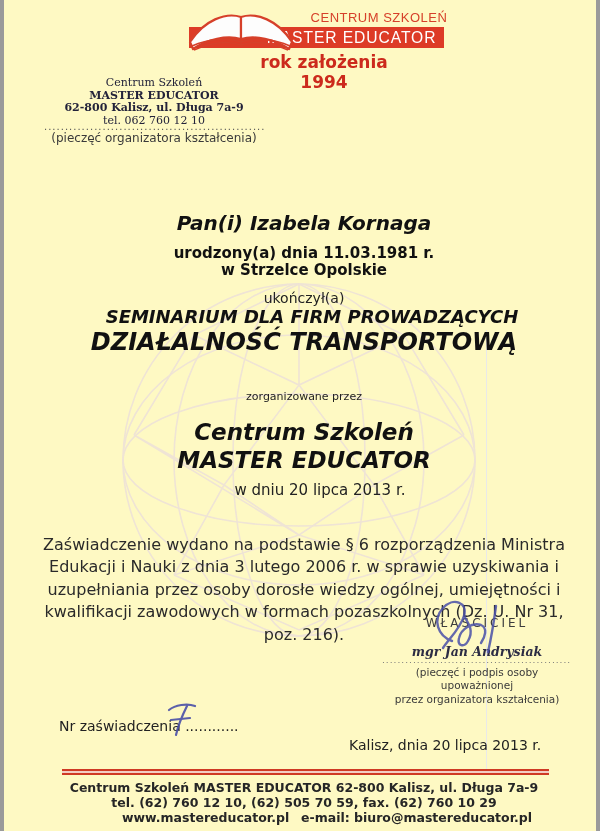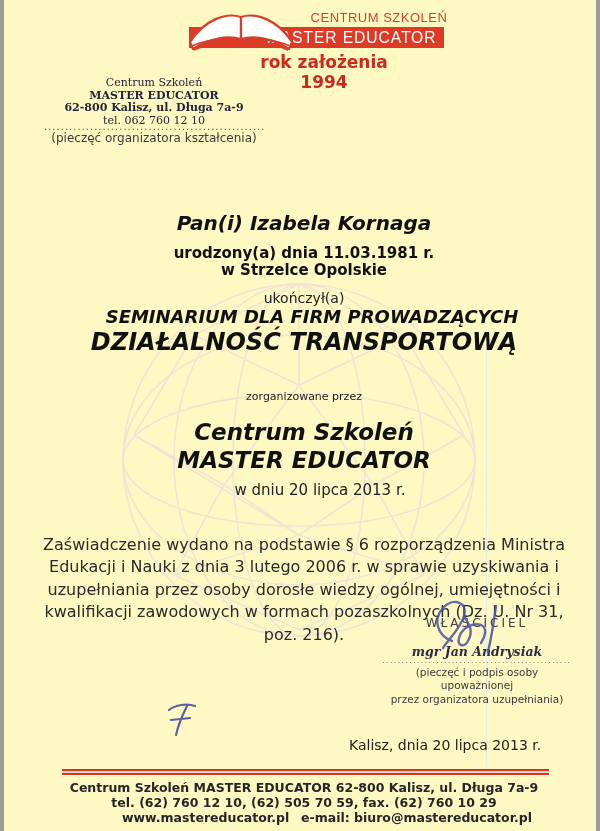--- a/index.html
+++ b/index.html
@@ -211,23 +211,24 @@
   <div class="sig">
     <svg class="sig-scribble" width="110" height="70" viewBox="0 0 110 70" fill="none" stroke="#4a50a8" stroke-width="2.4" stroke-linecap="round" opacity="0.85">
       <path d="M30 47 C16 42 10 26 21 14 C31 3 46 8 42 22 C38 35 26 46 21 54"></path>
       <path d="M42 22 C47 30 52 37 46 47 C42 54 35 52 37 44 C39 35 50 28 59 31 C66 34 63 43 59 49"></path>
       <path d="M74 12 C72 27 69 45 66 58"></path>
     </svg>
     <div class="sig-role">WŁAŚCICIEL</div>
     <div class="sig-name">mgr  Jan Andrysiak</div>
     <div class="sig-dots">....................................................</div>
     <div class="sig-caption">(pieczęć i podpis osoby upoważnionej</div>
-    <div class="sig-caption">przez organizatora uzupełniania)</div>
-  </div>
-
+    <div class="sig-caption">przez organizatora kształcenia)</div>
+  </div>
+
+  <div class="cert-number">Nr zaświadczenia ............</div>
   <svg class="cert-number-hand" width="40" height="42" viewBox="0 0 40 42" fill="none" stroke="#4a50a8" stroke-width="2.2" stroke-linecap="round" opacity="0.9">
     <path d="M7 12 C13 7 25 5 33 8"></path>
     <path d="M25 8 C20 18 16 28 14 37"></path>
     <path d="M9 22 L28 20"></path>
   </svg>
   <div class="place-date">Kalisz, dnia 20 lipca 2013 r.</div>
 
   <div class="footer-rule"></div>
   <div class="footer-line1">Centrum Szkoleń MASTER EDUCATOR 62-800 Kalisz, ul. Długa 7a-9</div>
   <div class="footer-line2">tel. (62) 760 12 10, (62) 505 70 59, fax. (62) 760 10 29</div>

